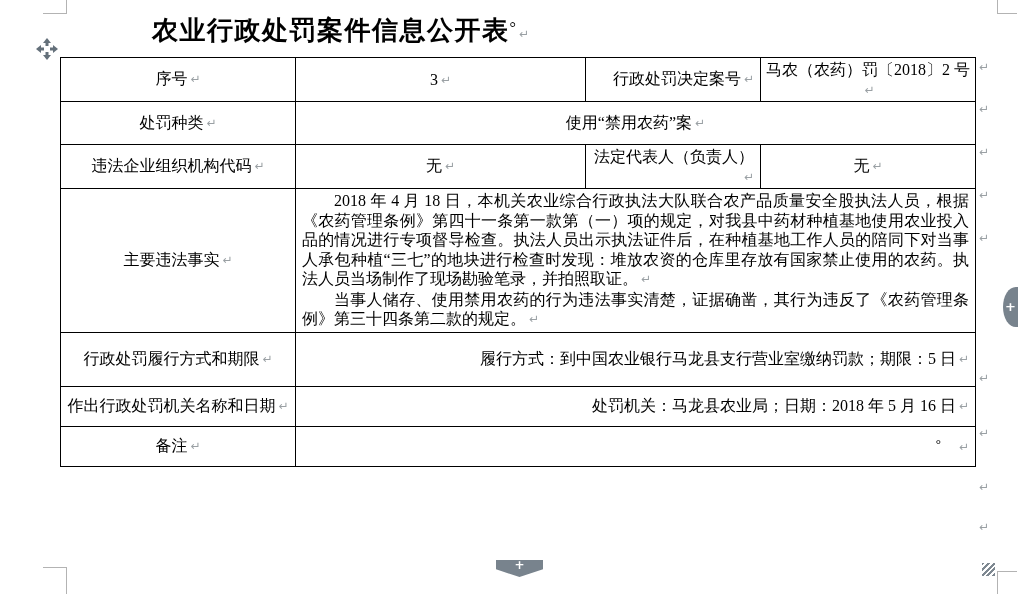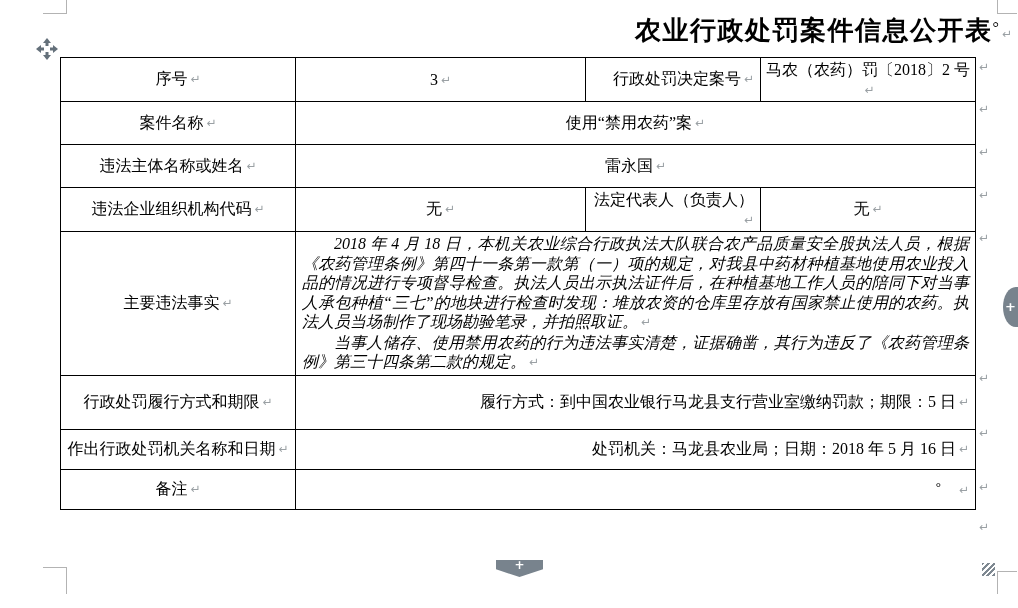--- a/index.html
+++ b/index.html
@@ -11,37 +11,37 @@
   .crop { position:absolute; }
   .crop-tl { left:43px; top:0;    width:24px; height:14px; border-right:1.5px solid #b3b3b3; border-bottom:1.5px solid #b3b3b3; }
   .crop-tr { left:997px; top:0;   width:20px; height:14px; border-left:1.5px solid #b3b3b3;  border-bottom:1.5px solid #b3b3b3; }
   .crop-bl { left:43px; top:567px; width:24px; height:27px; border-right:1.5px solid #b3b3b3; border-top:1.5px solid #b3b3b3; }
   .crop-br { left:997px; top:571px; width:20px; height:23px; border-left:1.5px solid #b3b3b3; border-top:1.5px solid #b3b3b3; }
 
   
   .move-handle { position:absolute; left:35px; top:37px; width:24px; height:24px; cursor:move; }
 
   
-  .doc-title { position:absolute; left:80px; top:13px; width:932px; padding-left:86px;
-               text-align:right; font-size:26px; font-weight:bold; letter-spacing:1.5px; }
+  .doc-title { position:absolute; left:66px; top:13px; width:932px; padding-left:86px;
+               text-align:left; font-size:26px; font-weight:bold; letter-spacing:1.5px; }
   .title-mark { font-size:16px; font-weight:normal; vertical-align:6px; letter-spacing:0; }
 
   .pilcrow { color:#9aa0a4; font-size:12px; font-weight:normal; letter-spacing:0;
              font-family:"DejaVu Sans",sans-serif; margin-left:3px; vertical-align:1px; }
 
   
   table.main { position:absolute; left:60px; top:57px; width:915px;
                border-collapse:collapse; table-layout:fixed; }
   table.main td { border:1.5px solid #000; font-size:16px; vertical-align:middle;
                   padding:2px 6px; overflow:hidden; }
   td.lbl  { text-align:center;margin-left:22px; }
   td.cent { text-align:center; }
   td.leftal { text-align:right; padding-left:8px; }
   td.facts { vertical-align:middle; padding:2px 8px; }
-  td.facts p { text-align:justify; text-indent:2em; line-height:19.5px; font-size:16px;font-style:italic; }
+  td.facts p { text-align:justify; text-indent:2em; line-height:19.5px; font-size:16px; }
 
   
   .rowmark { position:absolute; left:979px; color:#9aa0a4; font-size:12px;
              font-family:"DejaVu Sans",sans-serif; }
 
   
   .side-widget { position:absolute; right:0; top:287px; width:15px; height:40px;
                  background:#78838d; border-radius:14px 0 0 14px / 22px 0 0 22px;
                  color:#fff; font-family:"DejaVu Sans",sans-serif; font-weight:bold;
                  font-size:13px; line-height:40px; text-align:center; cursor:pointer; }
@@ -97,28 +97,24 @@
 
   <tbody>
       <tr style="height:42px">
     <td class="lbl"><span>序号</span><span class="pilcrow">↵</span></td>
     <td class="cent"><span>3</span><span class="pilcrow">↵</span></td>
     <td class="leftal"><span>行政处罚决定案号</span><span class="pilcrow">↵</span></td>
     <td class="cent" style="padding:2px 0"><span>马农（农药）罚〔2018〕2 号</span><span class="pilcrow">↵</span></td>
   </tr>
 
   <tr style="height:43px">
-    <td class="lbl"><span>案件名称</span><span class="pilcrow">↵</span></td>
+    <td class="lbl"><span>处罚种类</span><span class="pilcrow">↵</span></td>
     <td class="cent" colspan="3"><span>使用“禁用农药”案</span><span class="pilcrow">↵</span></td>
   </tr>
 
-  <tr style="height:43px">
-    <td class="lbl"><span>违法主体名称或姓名</span><span class="pilcrow">↵</span></td>
-    <td class="cent" colspan="3"><span>雷永国</span><span class="pilcrow">↵</span></td>
-  </tr>
 
   <tr style="height:43px">
     <td class="lbl"><span>违法企业组织机构代码</span><span class="pilcrow">↵</span></td>
     <td class="cent"><span>无</span><span class="pilcrow">↵</span></td>
     <td class="leftal" style="padding-left:6px"><span>法定代表人（负责人）</span><span class="pilcrow">↵</span></td>
     <td class="cent"><span>无</span><span class="pilcrow">↵</span></td>
   </tr>
 
   <tr style="height:140px">
     <td class="lbl"><span>主要违法事实</span><span class="pilcrow">↵</span></td>

